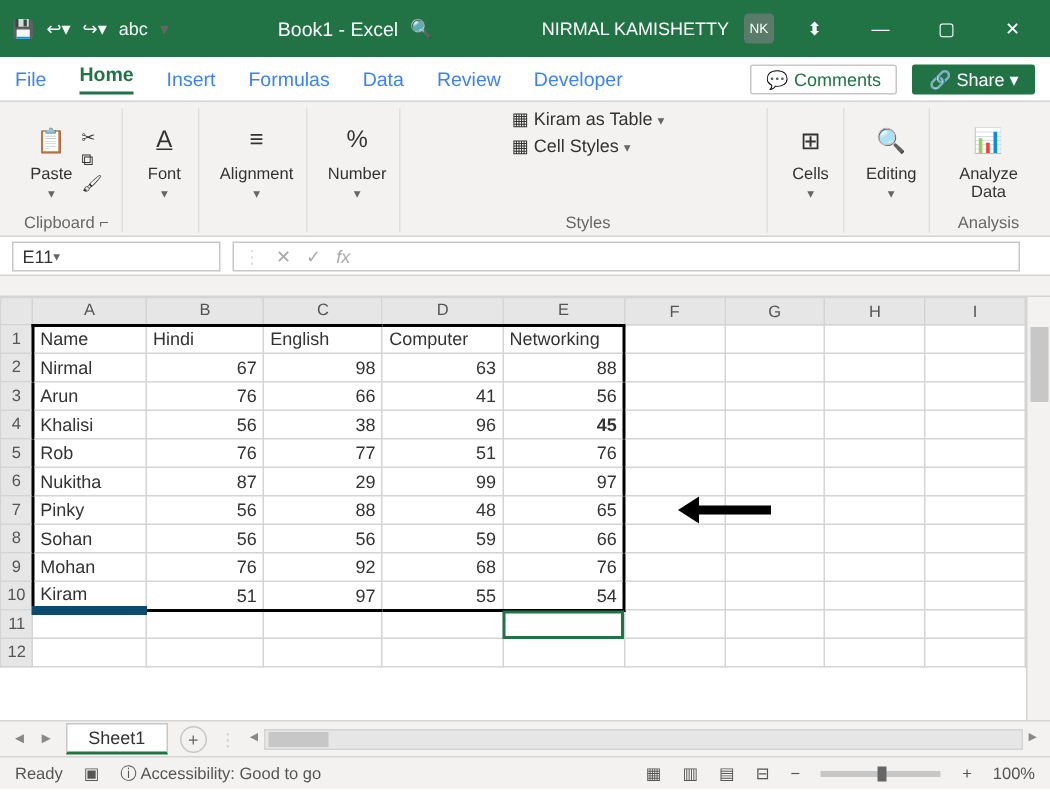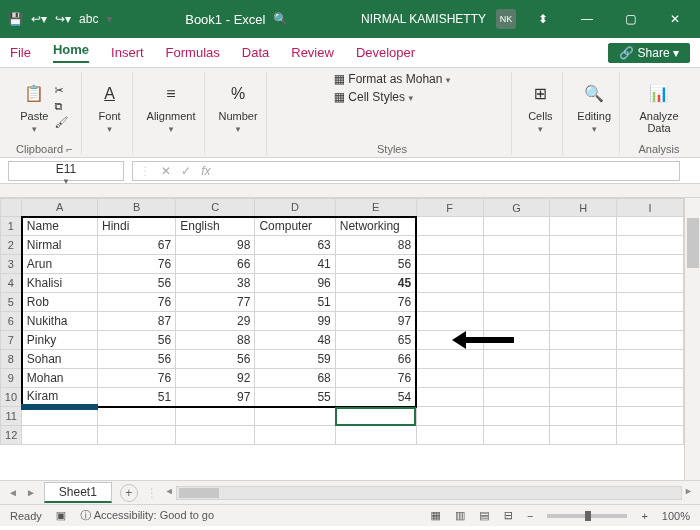--- a/index.html
+++ b/index.html
@@ -6,37 +6,37 @@
   body { background: #fff; width: 700px; height: 530px; overflow: hidden; font-size: 12px; color: #333; }
   .titlebar { height: 38px; background: #217346; display: flex; align-items: center; color: #fff; padding: 0 8px; }
   .titlebar .qa { display: flex; gap: 8px; align-items: center; }
   .titlebar .qa span { font-size: 12px; opacity: .95; }
   .titlebar .center { flex: 1; display: flex; justify-content: center; align-items: center; gap: 8px; }
   .titlebar .center .doc { font-size: 13px; }
   .titlebar .right { display: flex; align-items: center; gap: 10px; }
   .titlebar .avatar { width: 20px; height: 20px; background: #5a7a6a; border-radius: 3px; display: flex; align-items: center; justify-content: center; font-size: 9px; }
   .titlebar .winbtn { width: 34px; text-align: center; font-size: 12px; }
   .tabs { height: 30px; background: #fff; border-bottom: 1px solid #d4d4d4; display: flex; align-items: center; padding: 0 10px; gap: 22px; color: #333; }
-  .tabs .tab { font-size: 13px; color: #be185d; cursor: pointer; }
+  .tabs .tab { font-size: 13px; color: #3b82f6; cursor: pointer; }
   .tabs .tab.active { color: #217346; font-weight: 600; border-bottom: 2px solid #217346; padding-bottom: 4px; }
   .tabs .right { margin-left: auto; display: flex; gap: 10px; }
   .tabs .btn { border: 1px solid #c7c7c7; padding: 2px 10px; font-size: 12px; border-radius: 2px; color: #217346; }
   .tabs .btn.share { background: #217346; color: #fff; border-color: #217346; }
   .ribbon { height: 90px; background: #f3f2f1; border-bottom: 1px solid #d4d4d4; display: flex; padding: 4px 8px 2px; gap: 6px; }
   .group { display: flex; flex-direction: column; align-items: center; padding: 0 8px; border-right: 1px solid #e1dfdd; }
   .group:last-child { border-right: none; }
   .group .body { flex: 1; display: flex; align-items: center; gap: 6px; }
   .group .label { font-size: 11px; color: #666; margin-top: 2px; }
   .big { display: flex; flex-direction: column; align-items: center; gap: 2px; font-size: 11px; color: #333; }
   .big .ico { width: 28px; height: 28px; display: flex; align-items: center; justify-content: center; font-size: 16px; }
   .mini { display: flex; flex-direction: column; gap: 3px; }
   .mini .row { display: flex; align-items: center; gap: 4px; font-size: 11px; color: #333; }
   .chev { font-size: 9px; color: #666; }
   .namebox-row { height: 26px; background: #fff; border-bottom: 1px solid #d4d4d4; display: flex; align-items: center; }
-  .namebox { width: 116px; height: 20px; border: 1px solid #c7c7c7; margin-left: 8px; padding: 0 6px; font-size: 12px; display: flex; align-items: center; justify-content: flex-start; flex-direction: column; }
+  .namebox { width: 139px; height: 20px; border: 1px solid #c7c7c7; margin-left: 8px; padding: 0 6px; font-size: 12px; display: flex; align-items: center; justify-content: flex-start; }
   .fxbar { flex: 1; height: 20px; border: 1px solid #c7c7c7; margin: 0 20px 0 8px; display: flex; align-items: center; padding: 0 6px; gap: 10px; color: #aaa; font-size: 12px; }
   .fxbar .sep { color: #ddd; }
   .sheet-area { position: relative; height: 282px; background: #fff; display: flex; }
   .grid { flex: 1; overflow: hidden; position: relative; }
   table { border-collapse: collapse; width: 100%; }
   .colhead td, .rowhead { background: #e6e6e6; border: 1px solid #d4d4d4; text-align: center; font-size: 11px; color: #555; }
   .colhead td { height: 18px; }
   .rowhead { width: 22px; }
   .cell { border: 1px solid #d4d4d4; height: 19px; padding: 0 4px; font-size: 12px; }
   .cell.num { text-align: right; }
@@ -84,20 +84,21 @@
 
 <div class="tabs">
   <span class="tab">File</span>
   <span class="tab active">Home</span>
   <span class="tab">Insert</span>
   <span class="tab">Formulas</span>
   <span class="tab">Data</span>
   <span class="tab">Review</span>
   <span class="tab">Developer</span>
   <div class="right">
+    <span class="btn">💬 <span>Comments</span></span>
     <span class="btn share">🔗 <span>Share</span> ▾</span>
   </div>
 </div>
 
 <div class="ribbon">
   <div class="group">
     <div class="body">
       <div class="big">
         <span class="ico">📋</span>
         <span>Paste</span>
@@ -136,21 +137,21 @@
       <div class="big">
         <span class="ico">%</span>
         <span>Number</span>
           <span class="chev">▾</span>
       </div>
     </div>
     <div class="label">&nbsp;</div>
   </div>
   <div class="group" style="flex:1">
     <div class="body" style="flex-direction:column;align-items:flex-start;gap:4px">
-      <div class="row">▦ <span>Format as Mohan</span> <span class="chev">▾</span></div>
+      <div class="row">▦ <span>Kiram as Table</span> <span class="chev">▾</span></div>
       <div class="row">▦ <span>Cell Styles</span> <span class="chev">▾</span></div>
     </div>
     <div class="label">Styles</div>
   </div>
   <div class="group">
     <div class="body">
       <div class="big">
         <span class="ico">⊞</span>
         <span>Cells</span>
           <span class="chev">▾</span>

